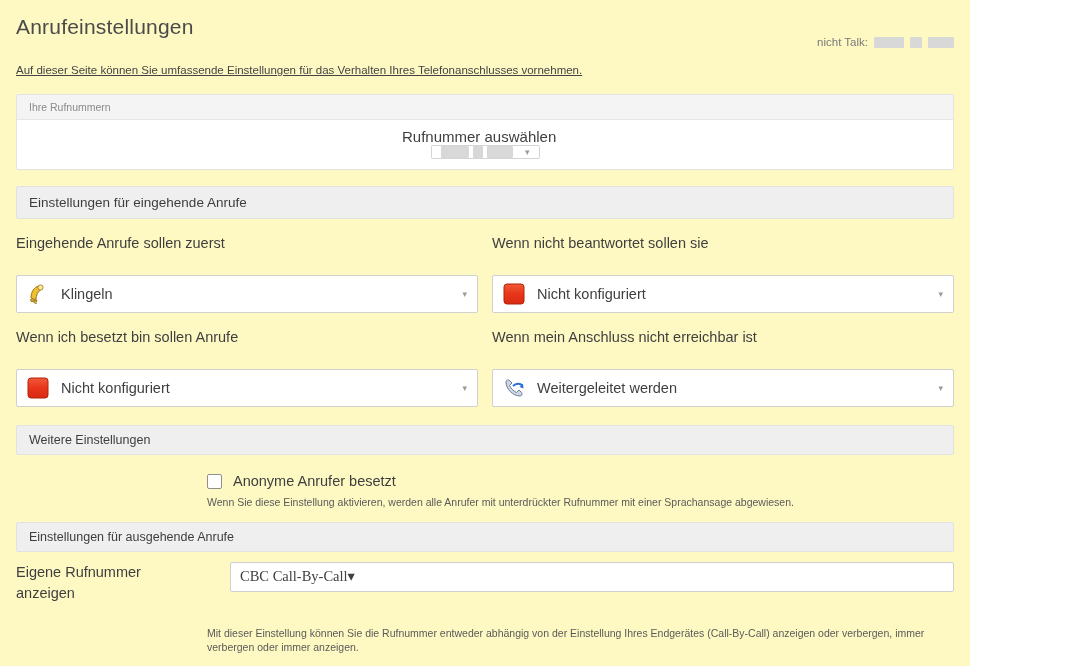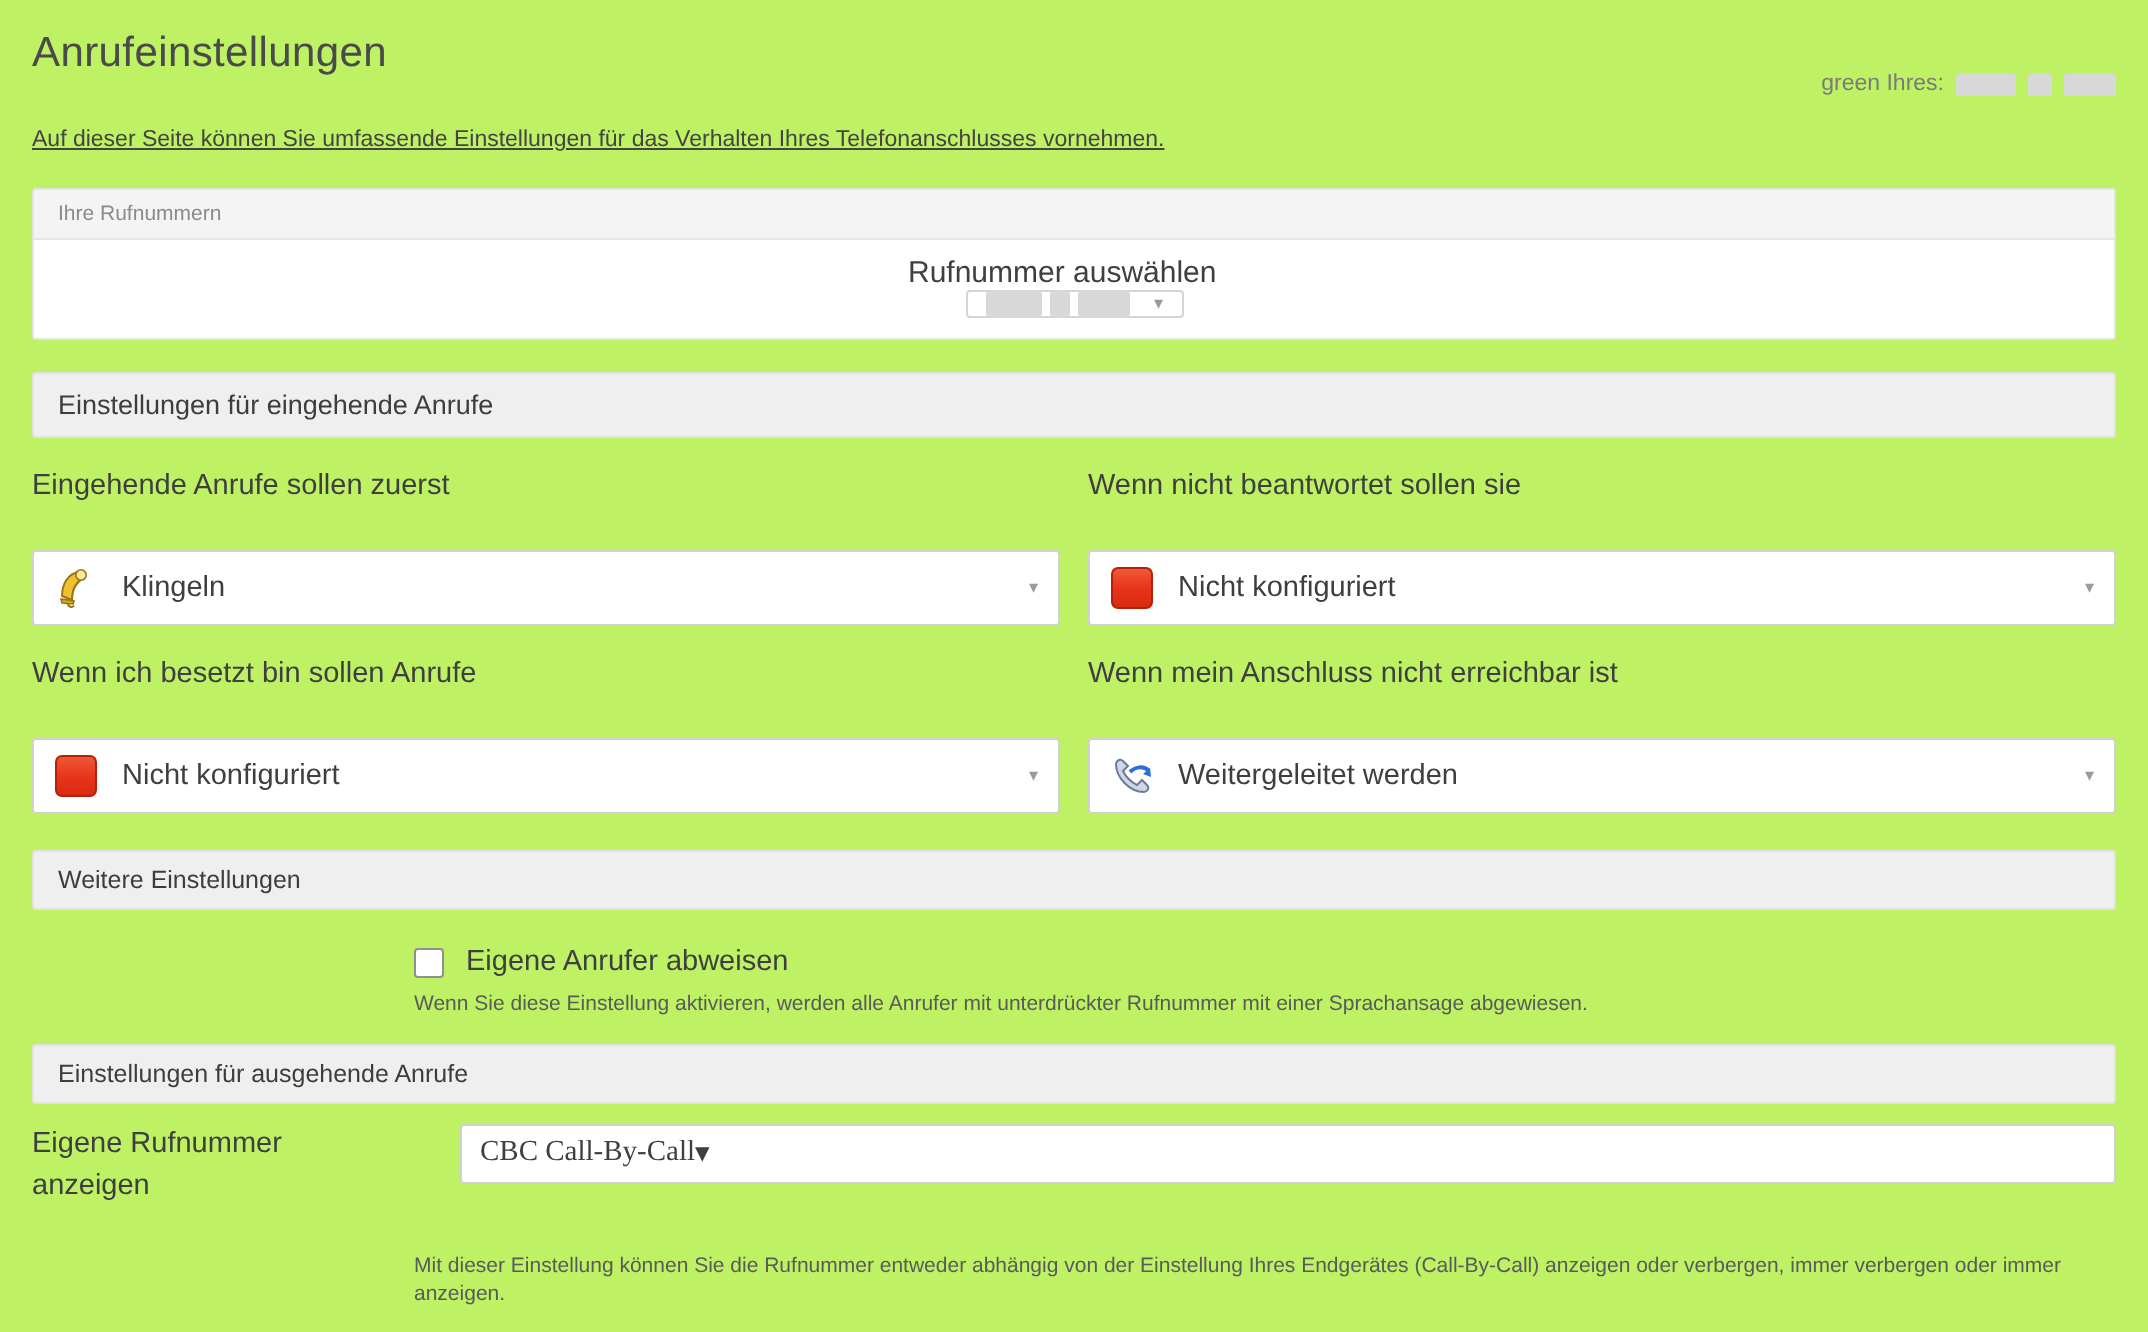--- a/index.html
+++ b/index.html
@@ -3,25 +3,25 @@
 <meta charset="utf-8">
 <style>
   * { box-sizing: border-box; }
   html, body {
     margin: 0; padding: 0;
     background: #ffffff;
     font-family: "Liberation Sans", sans-serif;
     color: #333333;
   }
   .page {
-    width: 1074px;
+    width: 970px;
     height: 666px;
     position: relative;
     overflow: hidden;
-    background: #bef264;
+    background: #fef9c3;
   }
   .inner {
     padding: 14px 16px 0 16px;
   }
   
   .header-row {
     display: flex;
     align-items: flex-start;
     justify-content: space-between;
   }
@@ -285,21 +285,21 @@
 </style>
 </head>
 <body>
 
 <div class="page">
   <div class="inner">
 
     <div class="header-row">
       <h1 class="page-title">Anrufeinstellungen</h1>
       <div class="brand">
-        <span>green Ihres:</span>
+        <span>nicht Talk:</span>
         <span class="redacted w1"></span>
         <span class="redacted w2"></span>
         <span class="redacted w3"></span>
       </div>
     </div>
 
     <p class="lead">Auf dieser Seite können Sie umfassende Einstellungen für das Verhalten Ihres Telefonanschlusses vornehmen.</p>
 
     <div class="numbers-box">
       <div class="numbers-head">Ihre Rufnummern</div>
@@ -388,21 +388,21 @@
           <span class="caret">▾</span>
         </div>
       </div>
 
     </div>
 
     <div class="bar mid further">Weitere Einstellungen</div>
 
     <div class="checkrow">
       <span class="checkbox"></span>
-      <span class="checklabel">Eigene Anrufer abweisen</span>
+      <span class="checklabel">Anonyme Anrufer besetzt</span>
     </div>
     <div class="hint">Wenn Sie diese Einstellung aktivieren, werden alle Anrufer mit unterdrückter Rufnummer mit einer Sprachansage abgewiesen.</div>
 
     <div class="bar mid outgoing-bar">Einstellungen für ausgehende Anrufe</div>
 
     <div class="outrow">
       <div class="outlabel">Eigene Rufnummer anzeigen</div>
       <div class="outselect">
         <span>CBC Call-By-Call</span>
         <span class="caret">▾</span>

